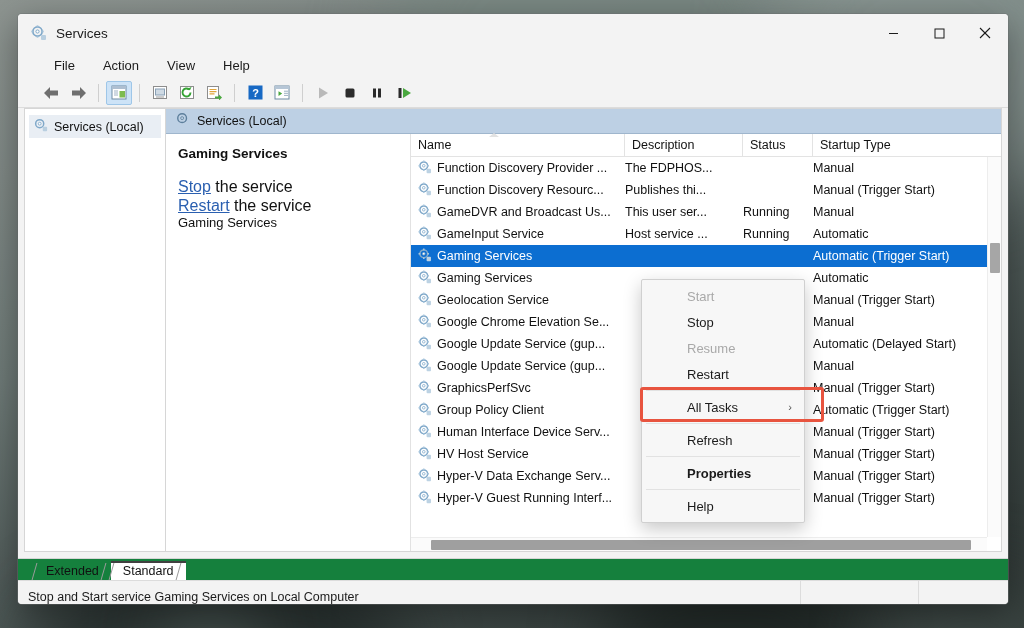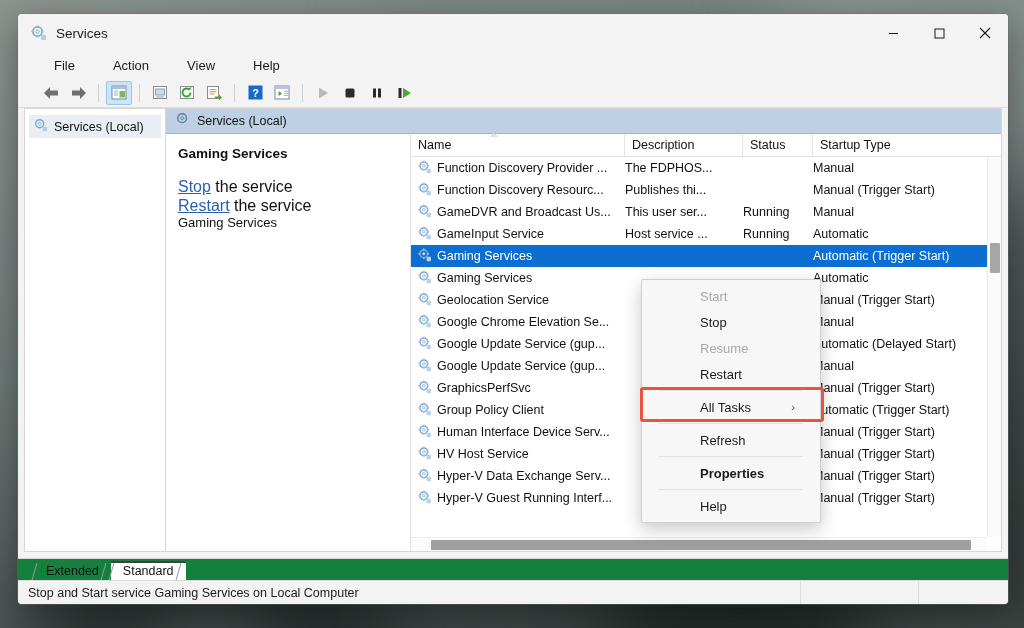--- a/index.html
+++ b/index.html
@@ -47,21 +47,21 @@
   .win-controls { margin-left: auto; display: flex; height: 38px; }
   .win-btn {
     width: 46px; height: 38px; display: flex; align-items: center; justify-content: center;
     font-size: 13px; color: #1b1b1b; cursor: default;
   }
   .win-btn svg { display: block; }
 
   
   .menubar {
     height: 26px; display: flex; align-items: center; padding-left: 26px;
-    background: #f3f3f3; gap: 18px; flex: 0 0 auto;
+    background: #f3f3f3; gap: 8px; flex: 0 0 auto;
   }
   .menu-item {
     font-size: 13px; color: #1b1b1b; padding: 3px 10px; border-radius: 3px; cursor: default;
   }
 
   
   .toolbar {
     height: 30px; display: flex; align-items: center; padding-left: 20px;
     background: #f3f3f3; border-bottom: 1px solid #dcdcdc; flex: 0 0 auto; gap: 1px;
   }
@@ -167,32 +167,32 @@
     content: ""; position: absolute; top: 0; bottom: 0; width: 7px;
     border-left: 1px solid #9a9a9a;
   }
   .tab::before { left: 0; transform: skewX(-16deg); }
   .tab::after  { right: 0; transform: skewX(-16deg); }
   .tab.active { background: #fff; border-top: 2px solid #404040; }
 
   
   .statusbar {
     height: 24px; background: #f3f3f3; border-top: 1px solid #dcdcdc;
-    display: flex; align-items: center; flex: 0 0 auto;
+    display: flex; align-items: flex-end; flex: 0 0 auto;
   }
   .sb-main { flex: 1 1 auto; font-size: 12.5px; color: #1b1b1b; padding-left: 10px; }
   .sb-seg { width: 118px; height: 100%; border-left: 1px solid #dcdcdc; }
   .sb-seg2 { width: 90px; height: 100%; border-left: 1px solid #dcdcdc; }
 
   
   .ctxmenu {
-    position: absolute; left: 623px; top: 265px; width: 180px;
+    position: absolute; left: 623px; top: 265px; width: 164px;
     background: #f7f7f7; border: 1px solid #d0d0d0; border-radius: 2px;
     box-shadow: 0 6px 18px rgba(0,0,0,.22);
-    padding: 3px 13px; z-index: 40;
+    padding: 3px 0; z-index: 40;
   }
   .ctxitem {
     height: 26px; display: flex; align-items: center;
     font-size: 13px; color: #1b1b1b; padding-left: 45px; cursor: default; position: relative;
   }
   .ctxitem.disabled { color: #a9a9a9; }
   .ctxitem.bold { font-weight: bold; }
   .ctxsep { height: 1px; background: #e2e2e2; margin: 3px 4px; }
   .ctx-arrow { position: absolute; right: 12px; font-size: 11px; color: #555; }
 

